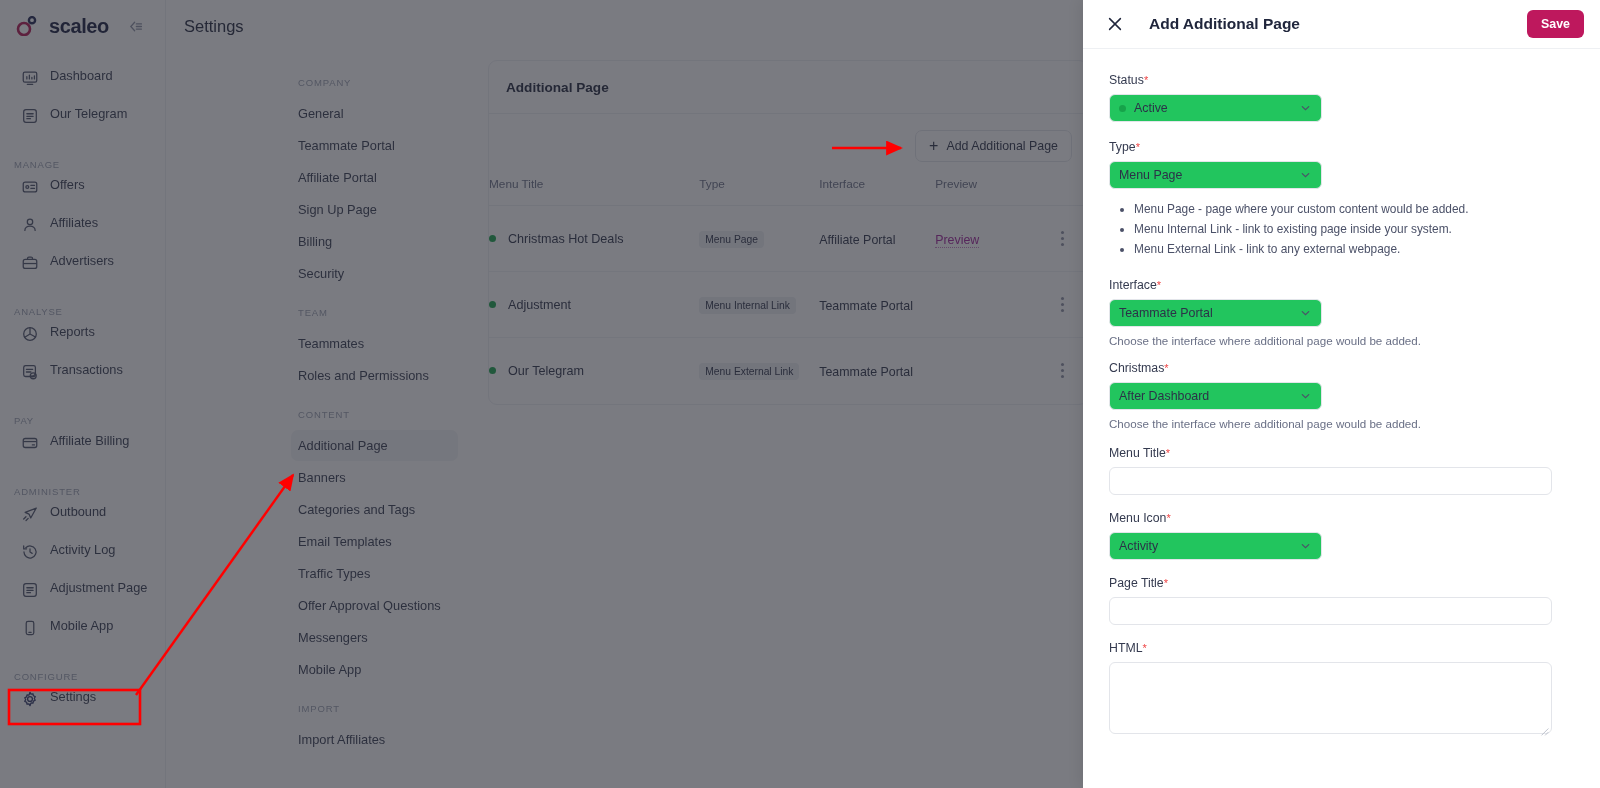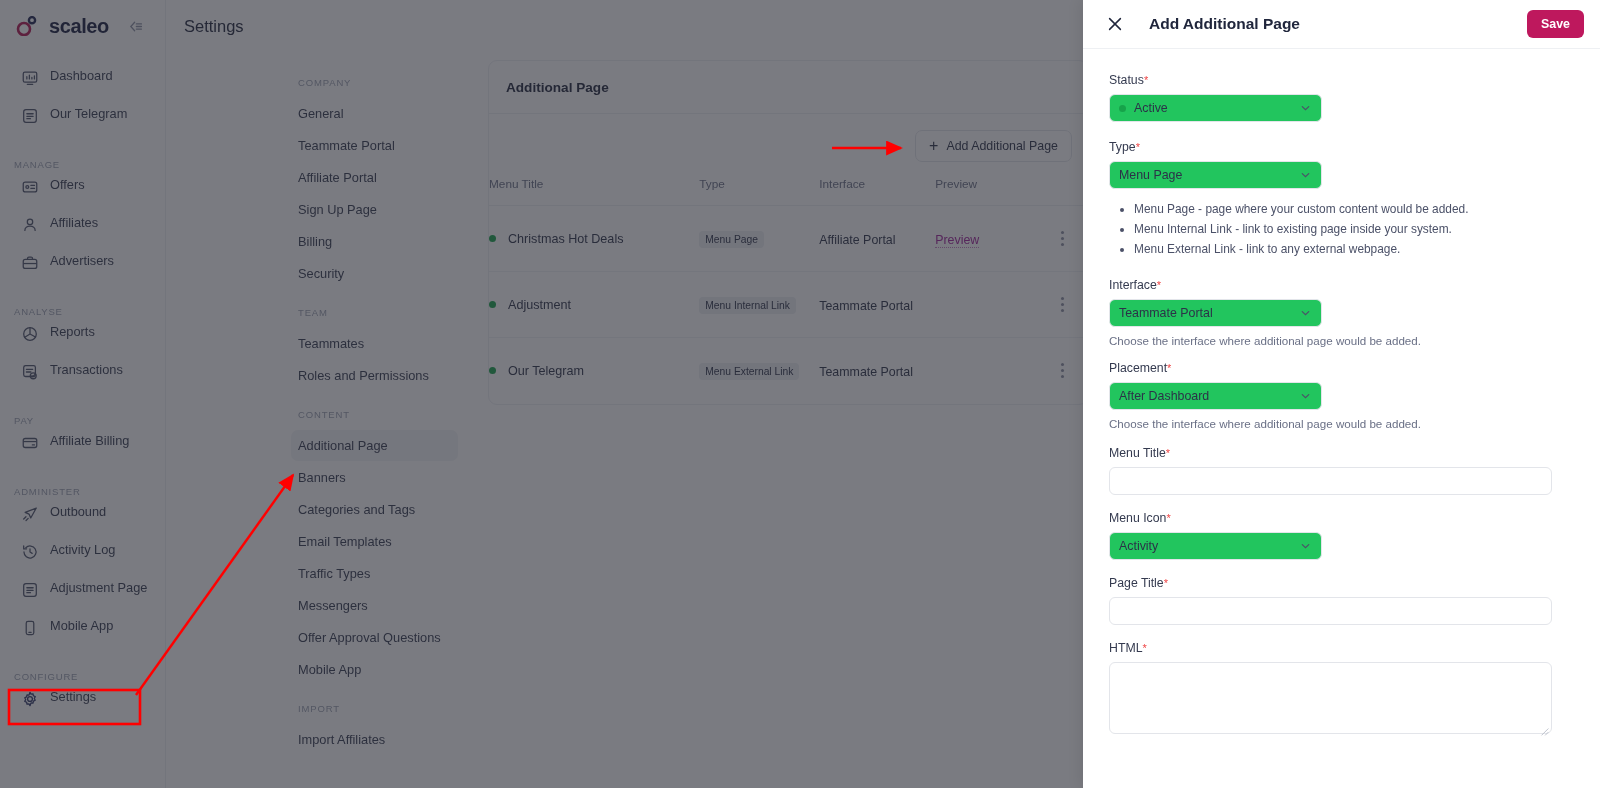--- a/index.html
+++ b/index.html
@@ -344,22 +344,22 @@
         <div class="sn-group">TEAM</div>
         <div class="sn-item">Teammates</div>
         <div class="sn-item">Roles and Permissions</div>
 
         <div class="sn-group">CONTENT</div>
         <div class="sn-item active">Additional Page</div>
         <div class="sn-item">Banners</div>
         <div class="sn-item">Categories and Tags</div>
         <div class="sn-item">Email Templates</div>
         <div class="sn-item">Traffic Types</div>
+        <div class="sn-item">Offer Approval Questions</div>
         <div class="sn-item">Messengers</div>
-        <div class="sn-item">Offer Approval Questions</div>
         <div class="sn-item">Mobile App</div>
 
         <div class="sn-group">IMPORT</div>
         <div class="sn-item">Import Affiliates</div>
       </div>
     </div>
 
     <div class="main">
       <div class="card">
         <div class="card-head">
@@ -508,21 +508,21 @@
               </svg>
           </span>
         </div>
         <div class="hint">Choose the interface where additional page would be added.</div>
       </div>
 
       <div class="sp-14"></div>
 
       <div class="field">
         <label class="f-label">
-          <span>Placement</span><span class="req">*</span>
+          <span>Christmas</span><span class="req">*</span>
         </label>
         <div class="select-box">
           <span class="sv">After Dashboard</span>
           <span class="chev">
             <svg viewBox="0 0 16 16" width="13" height="13" fill="none" stroke="#4b5168" stroke-width="1.5" stroke-linecap="round">
                 <path d="M4 6.3 L8 10 L12 6.3"></path>
               </svg>
           </span>
         </div>
         <div class="hint">Choose the interface where additional page would be added.</div>

